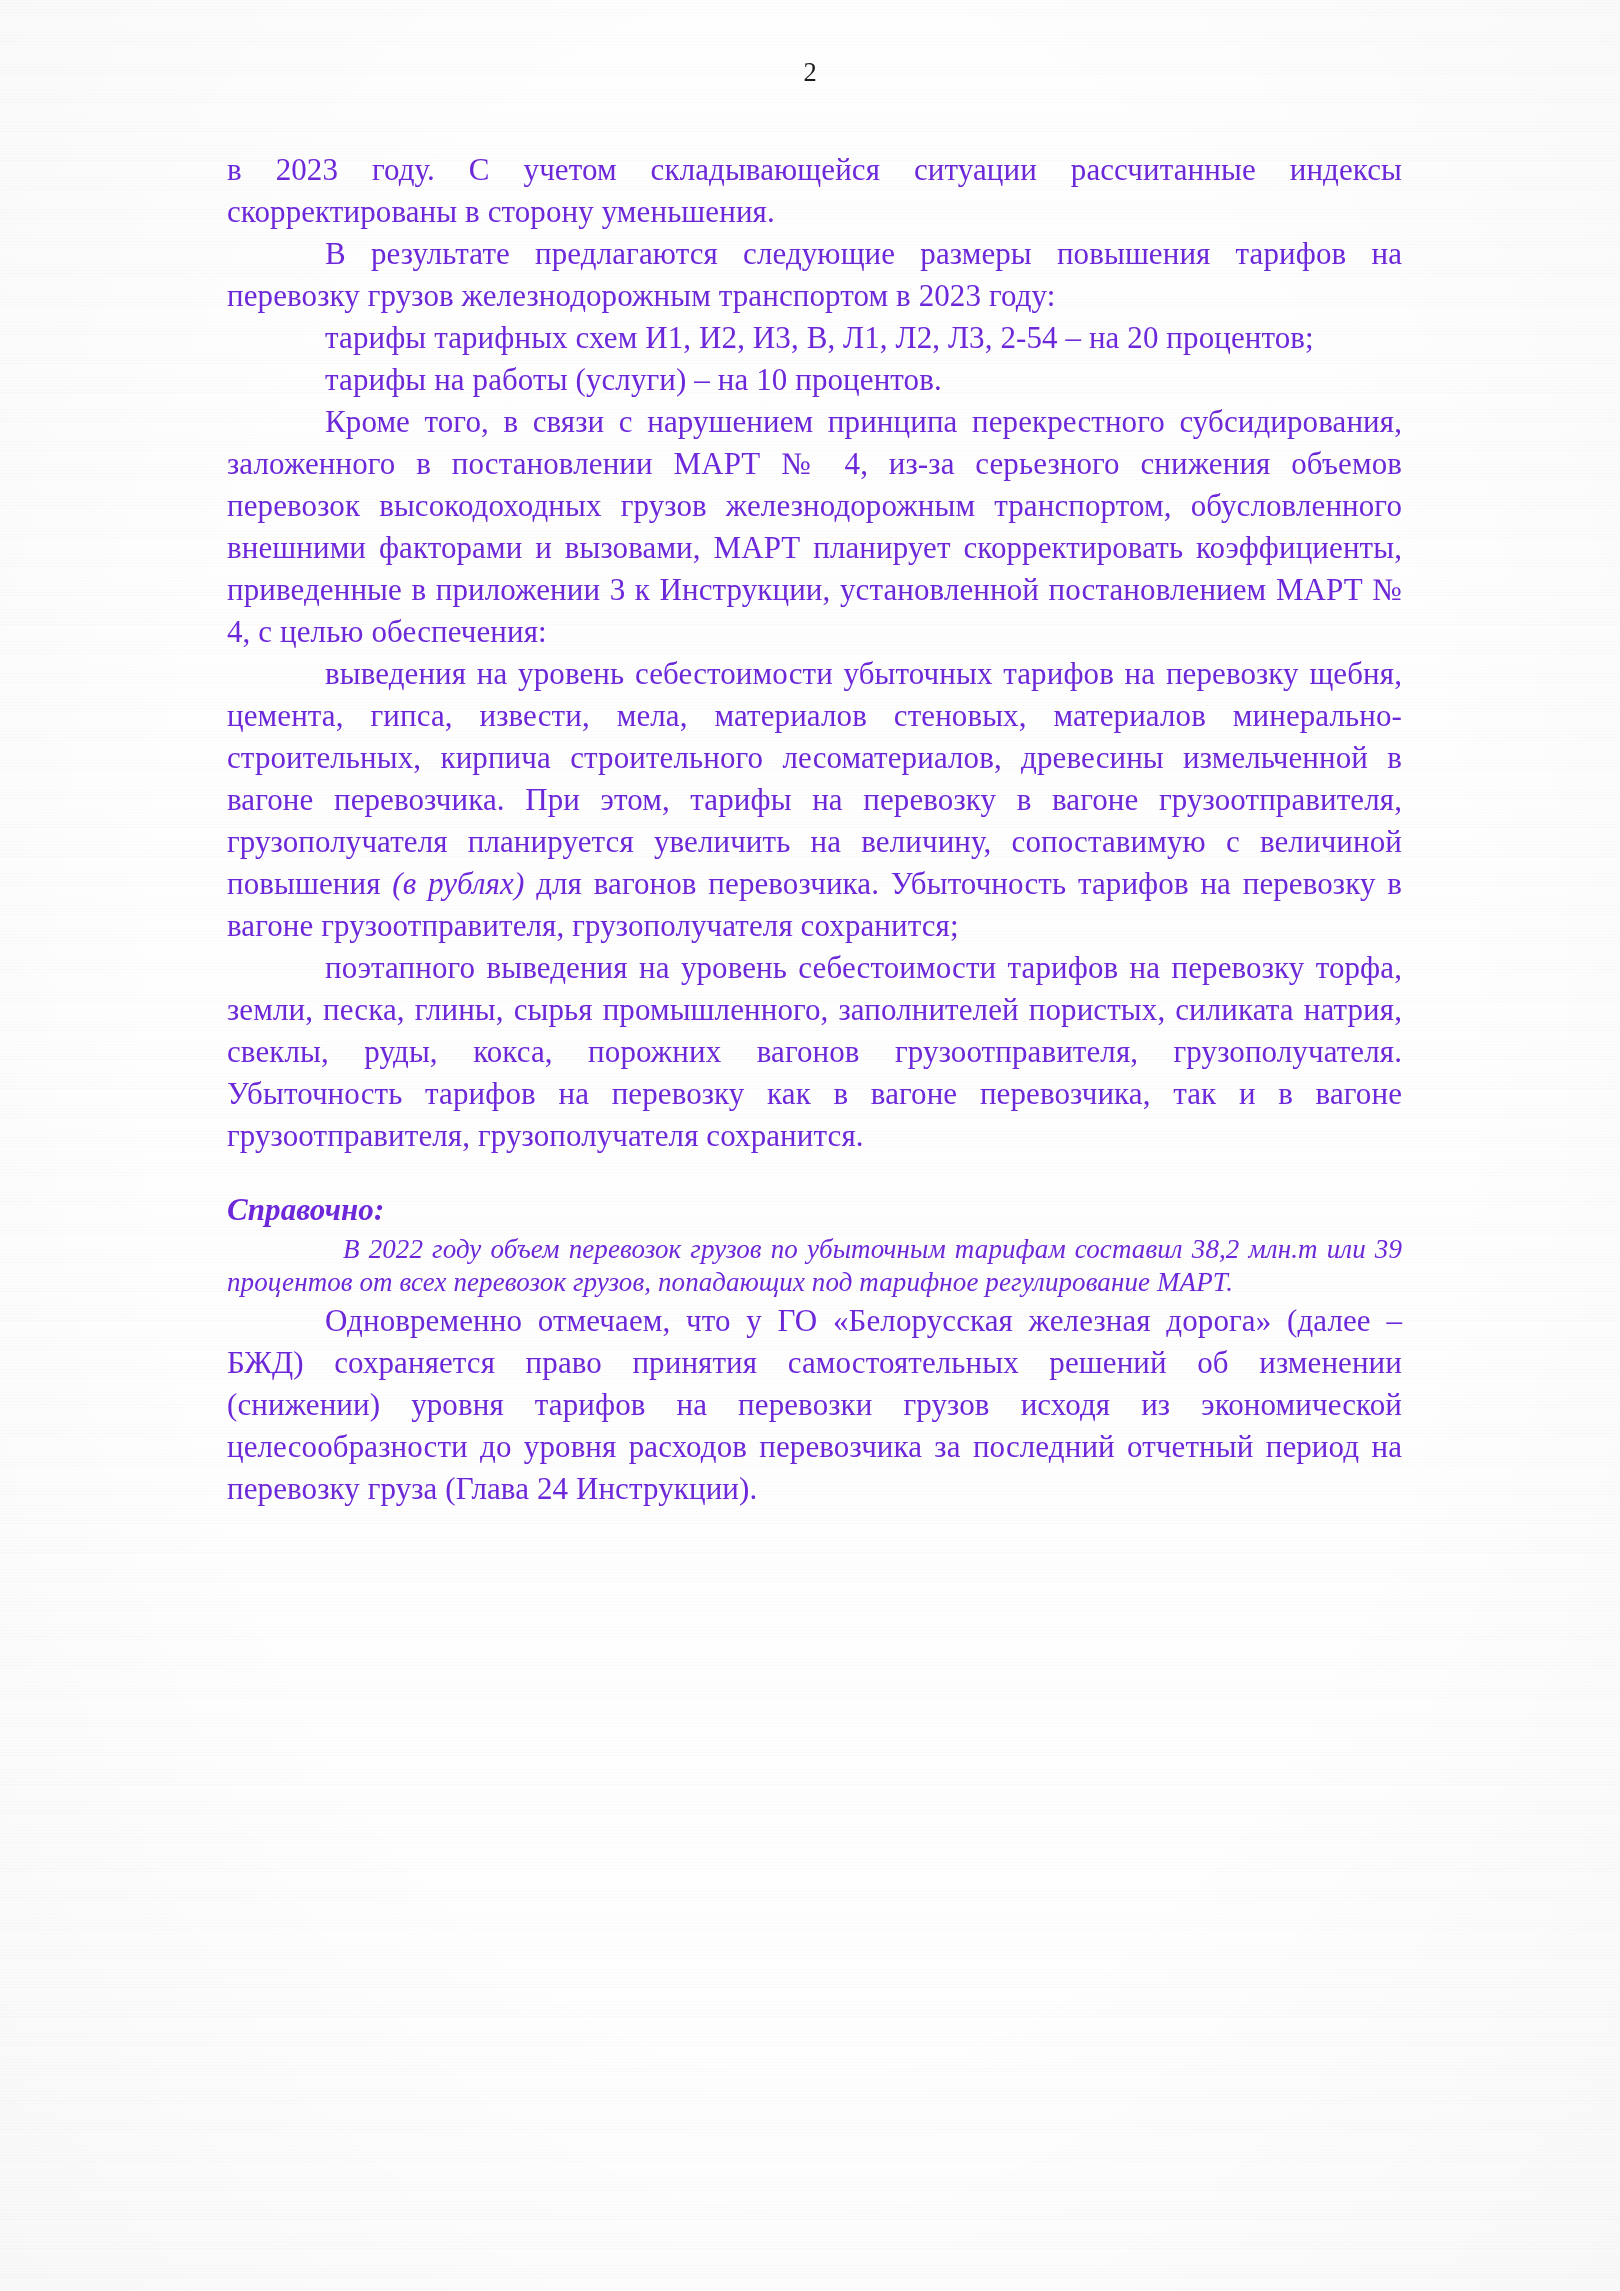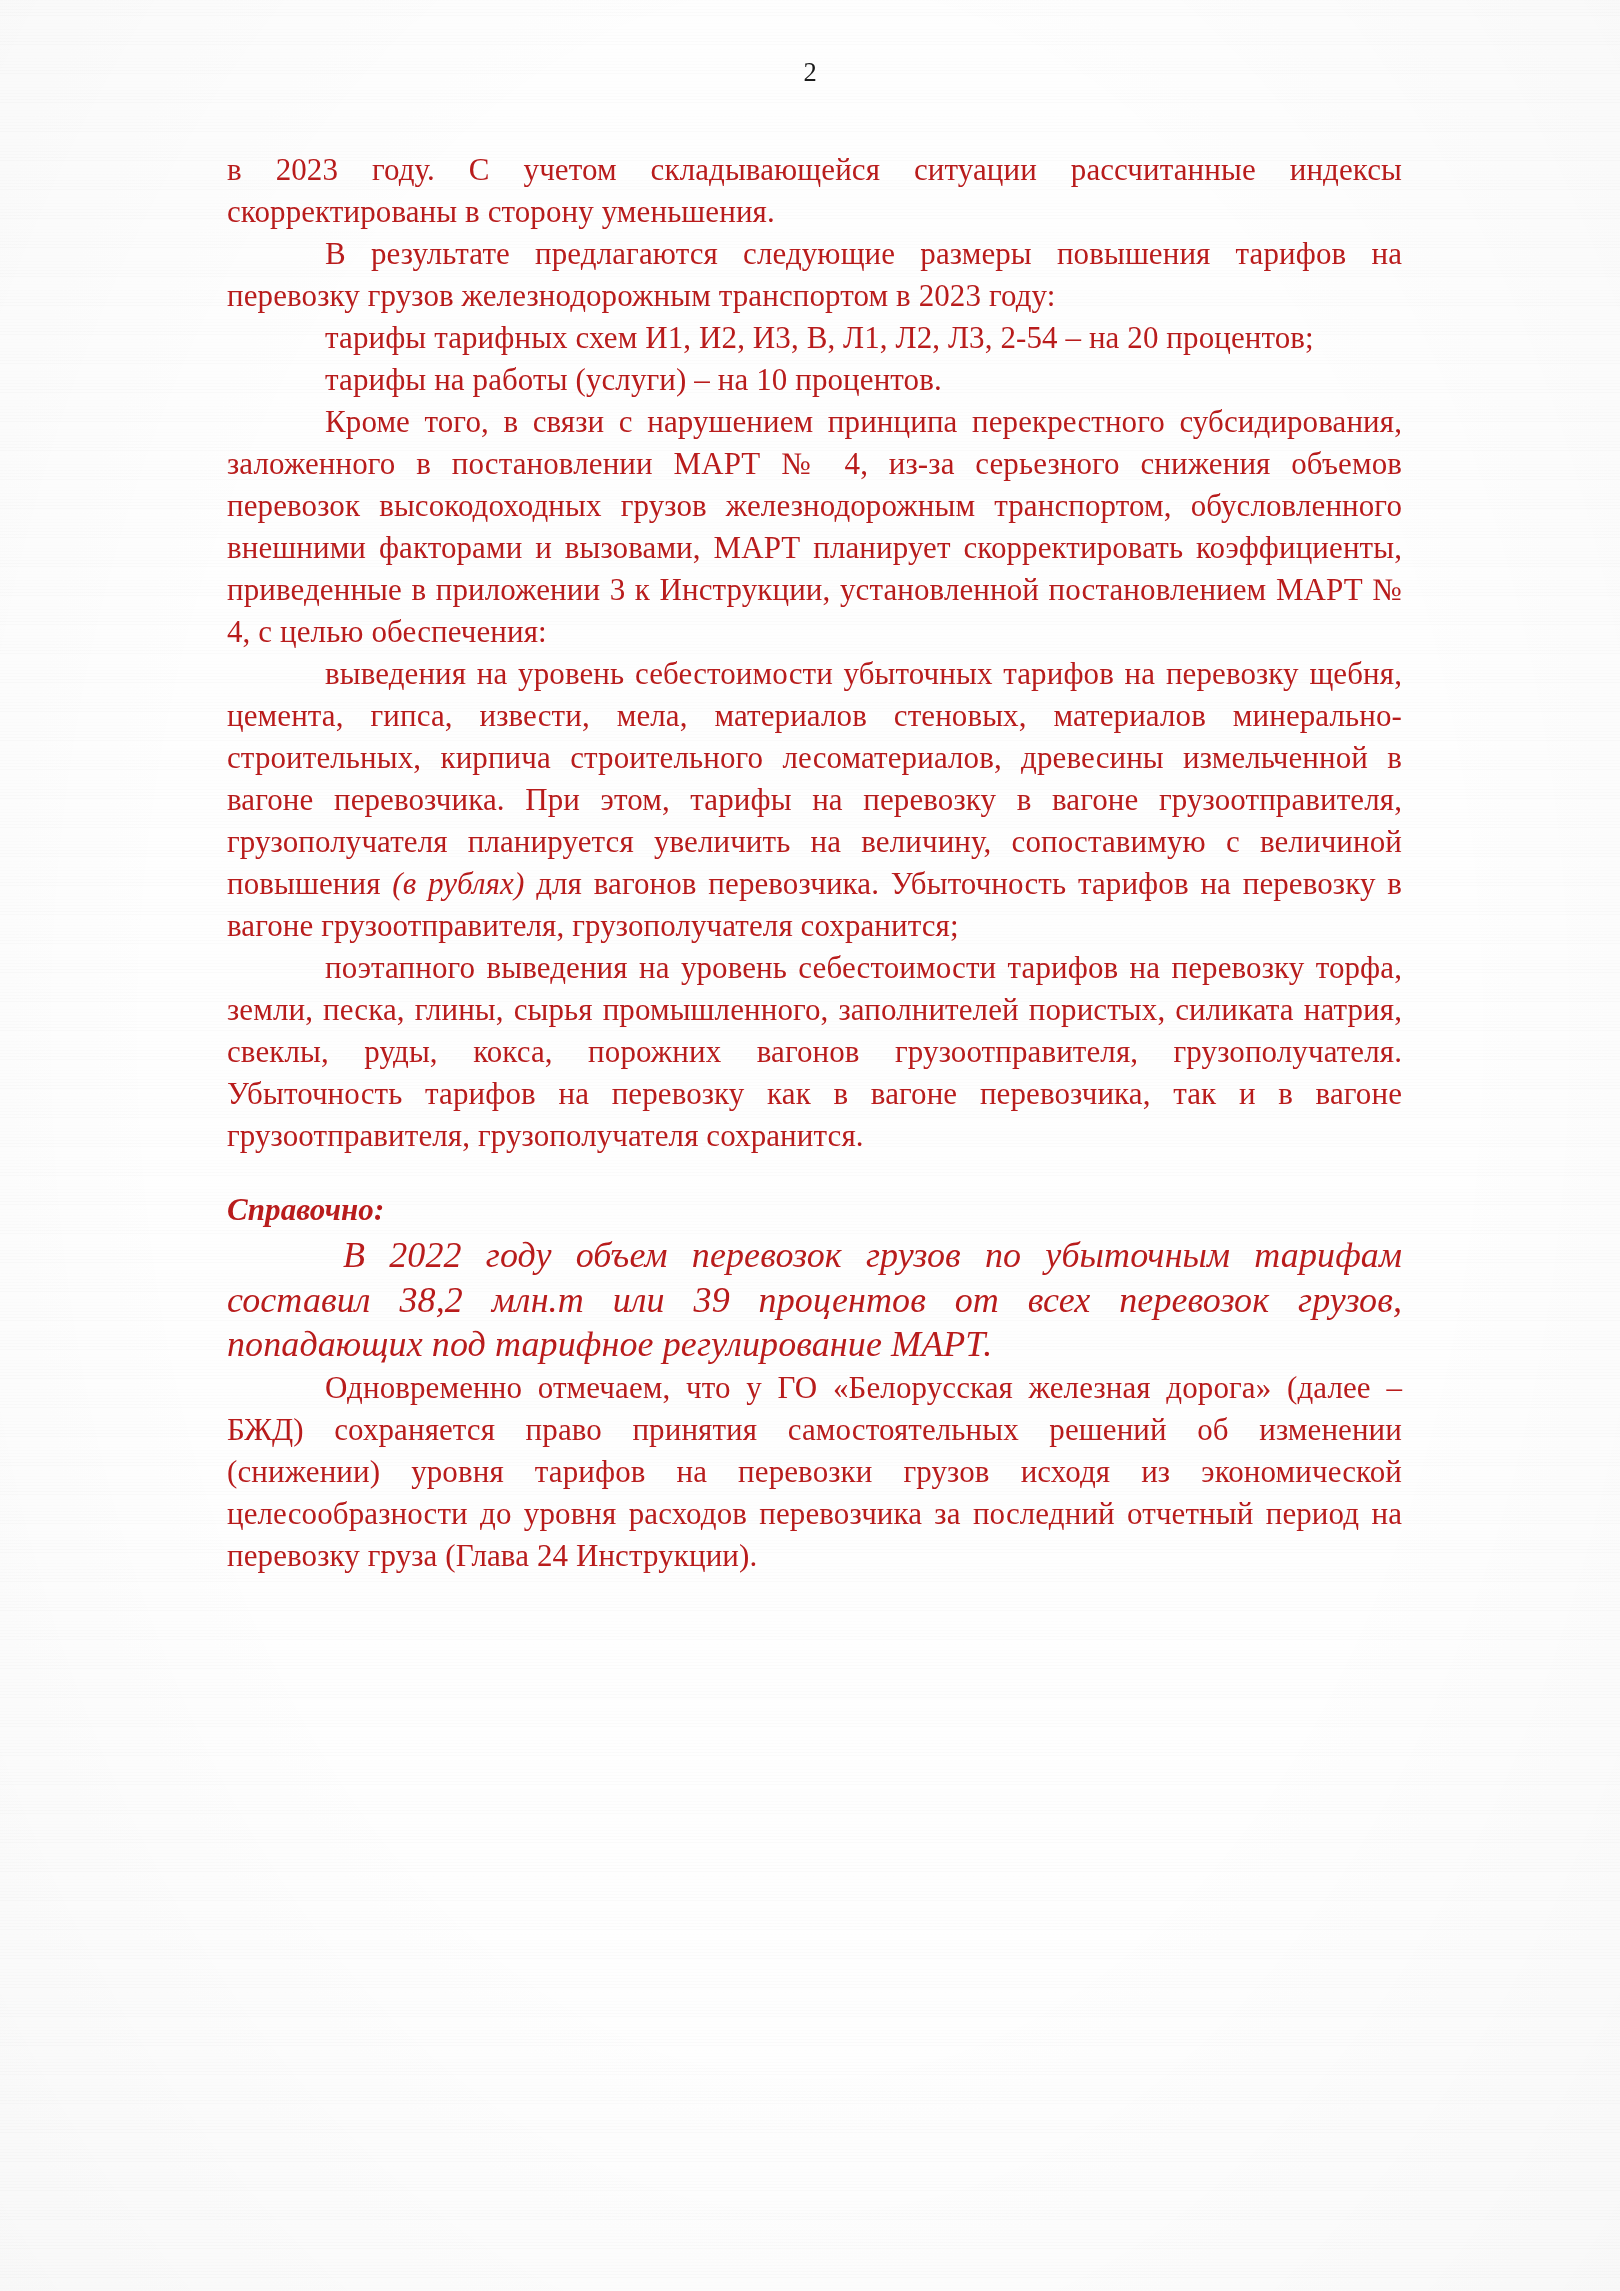--- a/index.html
+++ b/index.html
@@ -46,21 +46,21 @@
 
   .content {
     position: absolute;
     left: 227px;
     right: 218px;
     top: 149px;
     font-size: 31px;
     line-height: 1.355;
     text-align: justify;
     text-justify: inter-word;
-    color: #b91c1c;
+    color: #6d28d9;
     letter-spacing: 0.1px;
   }
 
   p {
     margin: 0;
     text-indent: 0;
     hyphens: none;
   }
 
   p.indent {
@@ -78,21 +78,21 @@
   p.sprav {
     font-weight: bold;
     font-style: italic;
     text-indent: 0;
     text-align: left;
     margin-top: 32px;
   }
 
   p.quote {
     font-style: italic;
-    font-size: 36px;
+    font-size: 27px;
     line-height: 1.24;
     text-indent: 116px;
     margin-top: 2px;
     text-align: justify;
   }
 
   
   .grain {
     position: absolute;
     inset: 0;

